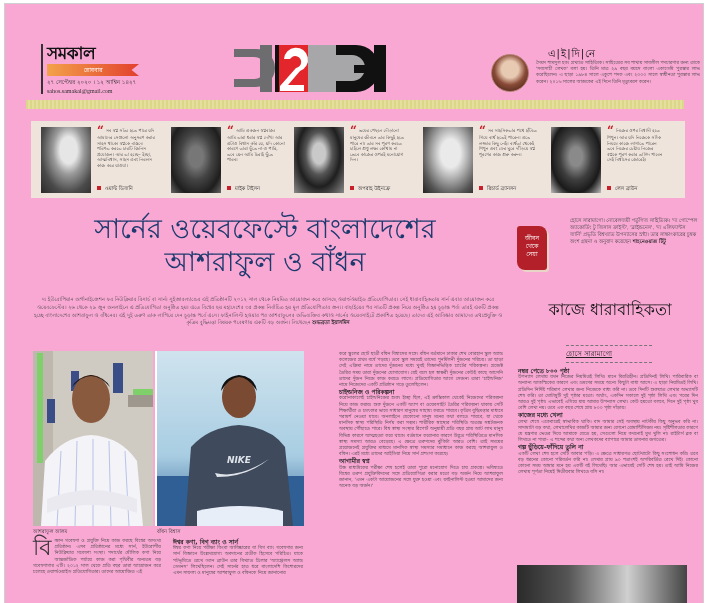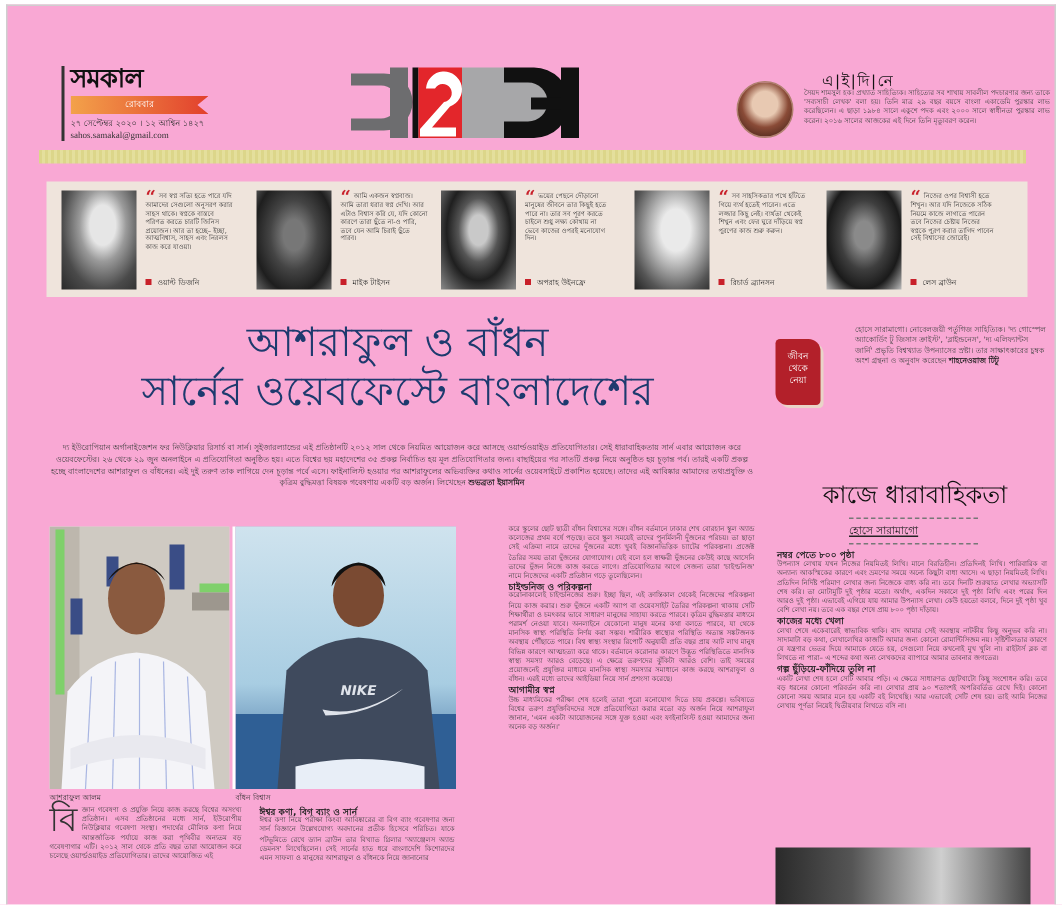--- a/index.html
+++ b/index.html
@@ -49,21 +49,21 @@
   
   .col { position: absolute; font-size: 4.6px; line-height: 6.2px; color: #444; text-align: justify; }
   .col .sub { font-size: 6px; font-weight: bold; color: #222; display: block; margin-top: 1px; }
   .dropcap { float: left; font-size: 22px; line-height: 20px; margin-right: 3px; color: #333; font-family: "DejaVu Sans", sans-serif; }
 
   
   .tag-badge { position: absolute; left: 512px; top: 222px; width: 30px; height: 44px; background: #b3202a; border-radius: 3px 8px 3px 8px; color: #fff; font-size: 6px; line-height: 8px; text-align: center; padding-top: 8px; box-shadow: 2px 2px 0 #e9d4c8; }
   .tag-badge span { display: block; }
   .side-intro { position: absolute; left: 565px; top: 213px; width: 128px; font-size: 5px; line-height: 7px; color: #444; }
   .side-intro b { color: #222; }
-  .side-title { position: absolute; left: 520px; top: 296px; width: 170px; text-align: center; font-size: 16px; line-height: 20px; color: #111; margin-top: 20px; }
+  .side-title { position: absolute; left: 520px; top: 296px; width: 170px; text-align: center; font-size: 16px; line-height: 20px; color: #111; }
   .side-author { position: absolute; left: 561px; top: 341px; width: 86px; text-align: left; font-size: 7px; border-top: 1px dashed #777; border-bottom: 1px dashed #777; padding: 2px 0; color: #222; text-decoration: underline; }
   .side-body { position: absolute; left: 513px; top: 363px; width: 180px; }
   .side-photo { position: absolute; left: 512px; top: 561px; width: 170px; height: 42px; background: linear-gradient(90deg, #2a2a2a 0%, #555 30%, #9a9a9a 50%, #cfcfcf 65%, #444 100%); overflow: hidden; }
 </style>
 </head>
 <body>
 
 <div class="page">
 
   <div class="masthead">
@@ -120,22 +120,22 @@
       <div class="qname">রিচার্ড ব্র্যানসন</div>
     </div>
     <div class="quote" style="left:520px;">
       <div class="photo" style="background: radial-gradient(ellipse at 50% 45%, #8a8a8a 0 18%, #3e3e3e 45%, #1a1a1a 70%, #bdbdbd 100%);"></div>
       <div class="qtext"><span class="qmark">“</span><span>নিজের ওপর বিশ্বাসী হতে শিখুন। আর যদি নিজেকে সঠিক নিয়মে কাজে লাগাতে পারেন তবে নিজের চেষ্টায় নিজের স্বপ্নকে পূরণ করার তাগিদ পাবেন সেই বিশ্বাসের জোরেই।</span></div>
       <div class="qname">লেস ব্রাউন</div>
     </div>
   </div>
 
   <div class="headline">
+    <div>সার্নের ওয়েবফেস্টে বাংলাদেশের</div>
     <div>আশরাফুল ও বাঁধন</div>
-    <div>সার্নের ওয়েবফেস্টে বাংলাদেশের</div>
   </div>
 
   <div class="intro">
     <span>দ্য ইউরোপিয়ান অর্গানাইজেশন ফর নিউক্লিয়ার রিসার্চ বা সার্ন। সুইজারল্যান্ডের এই প্রতিষ্ঠানটি ২০১২ সাল থেকে নিয়মিত আয়োজন করে আসছে ওয়ার্ল্ডওয়াইড প্রতিযোগিতার। সেই ধারাবাহিকতায় সার্ন এবার আয়োজন করে ওয়েবফেস্টের। ২৬ থেকে ২৯ জুন অনলাইনে এ প্রতিযোগিতা অনুষ্ঠিত হয়। এতে বিশ্বের ছয় মহাদেশের ৩৫ প্রকল্প নির্বাচিত হয় মূল প্রতিযোগিতার জন্য। বাছাইয়ের পর সাতটি প্রকল্প নিয়ে অনুষ্ঠিত হয় চূড়ান্ত পর্ব। তারই একটি প্রকল্প হচ্ছে বাংলাদেশের আশরাফুল ও বাঁধনের। এই দুই তরুণ তাক লাগিয়ে দেন চূড়ান্ত পর্বে এসে। ফাইনালিস্ট হওয়ার পর আশরাফুলের অভিব্যক্তির কথাও সার্নের ওয়েবসাইটে প্রকাশিত হয়েছে। তাদের এই আবিষ্কার আমাদের তথ্যপ্রযুক্তি ও কৃত্রিম বুদ্ধিমত্তা বিষয়ক গবেষণায় একটি বড় অর্জন। লিখেছেন</span>
     <span class="byline">শুভব্রতা ইয়াসমিন</span>
   </div>
 
   <div class="photo-left">
     <svg width="120" height="175" viewBox="0 0 120 175">
       <rect width="120" height="175" fill="#cfcac2"></rect>

